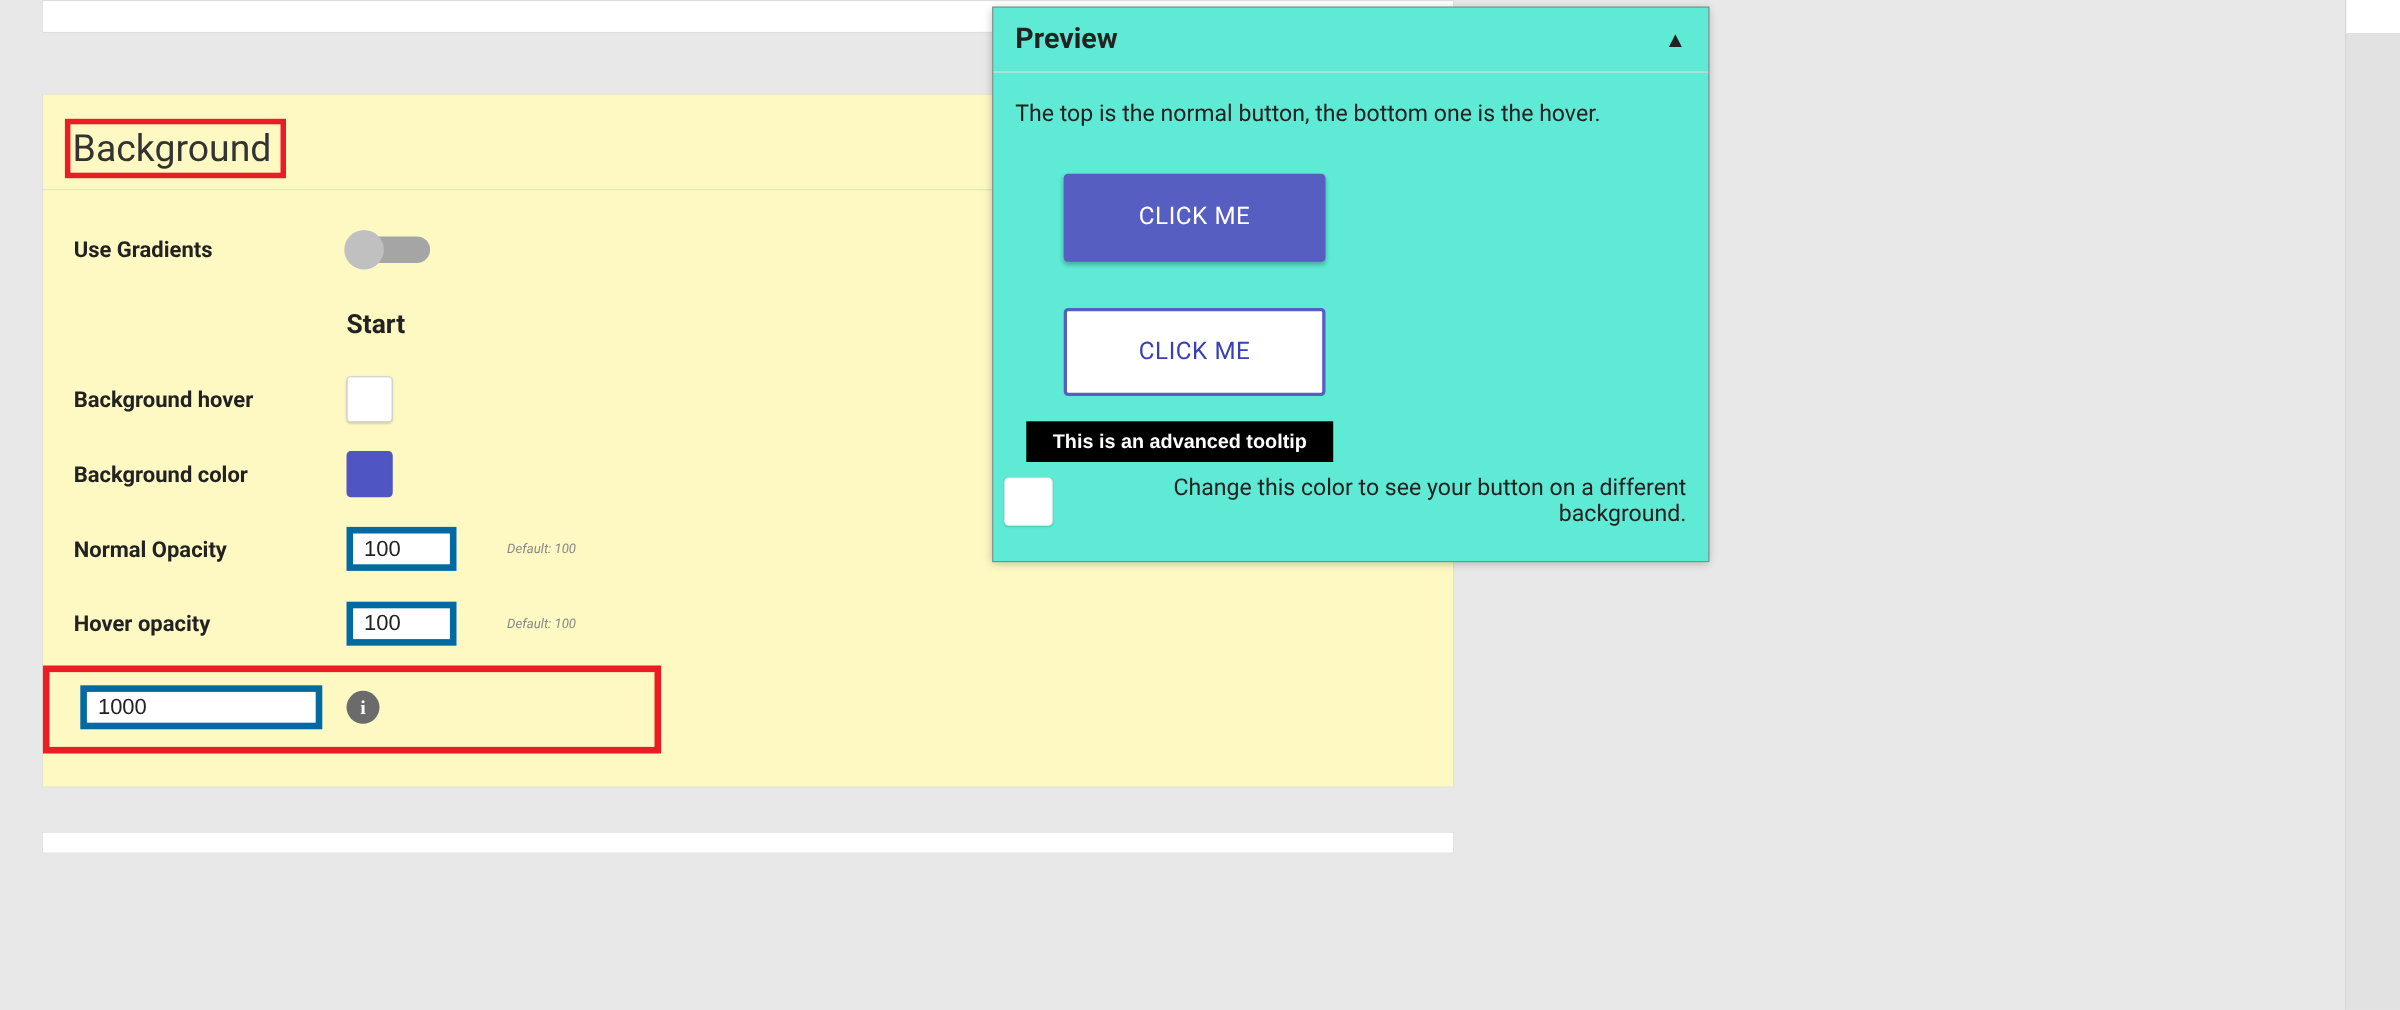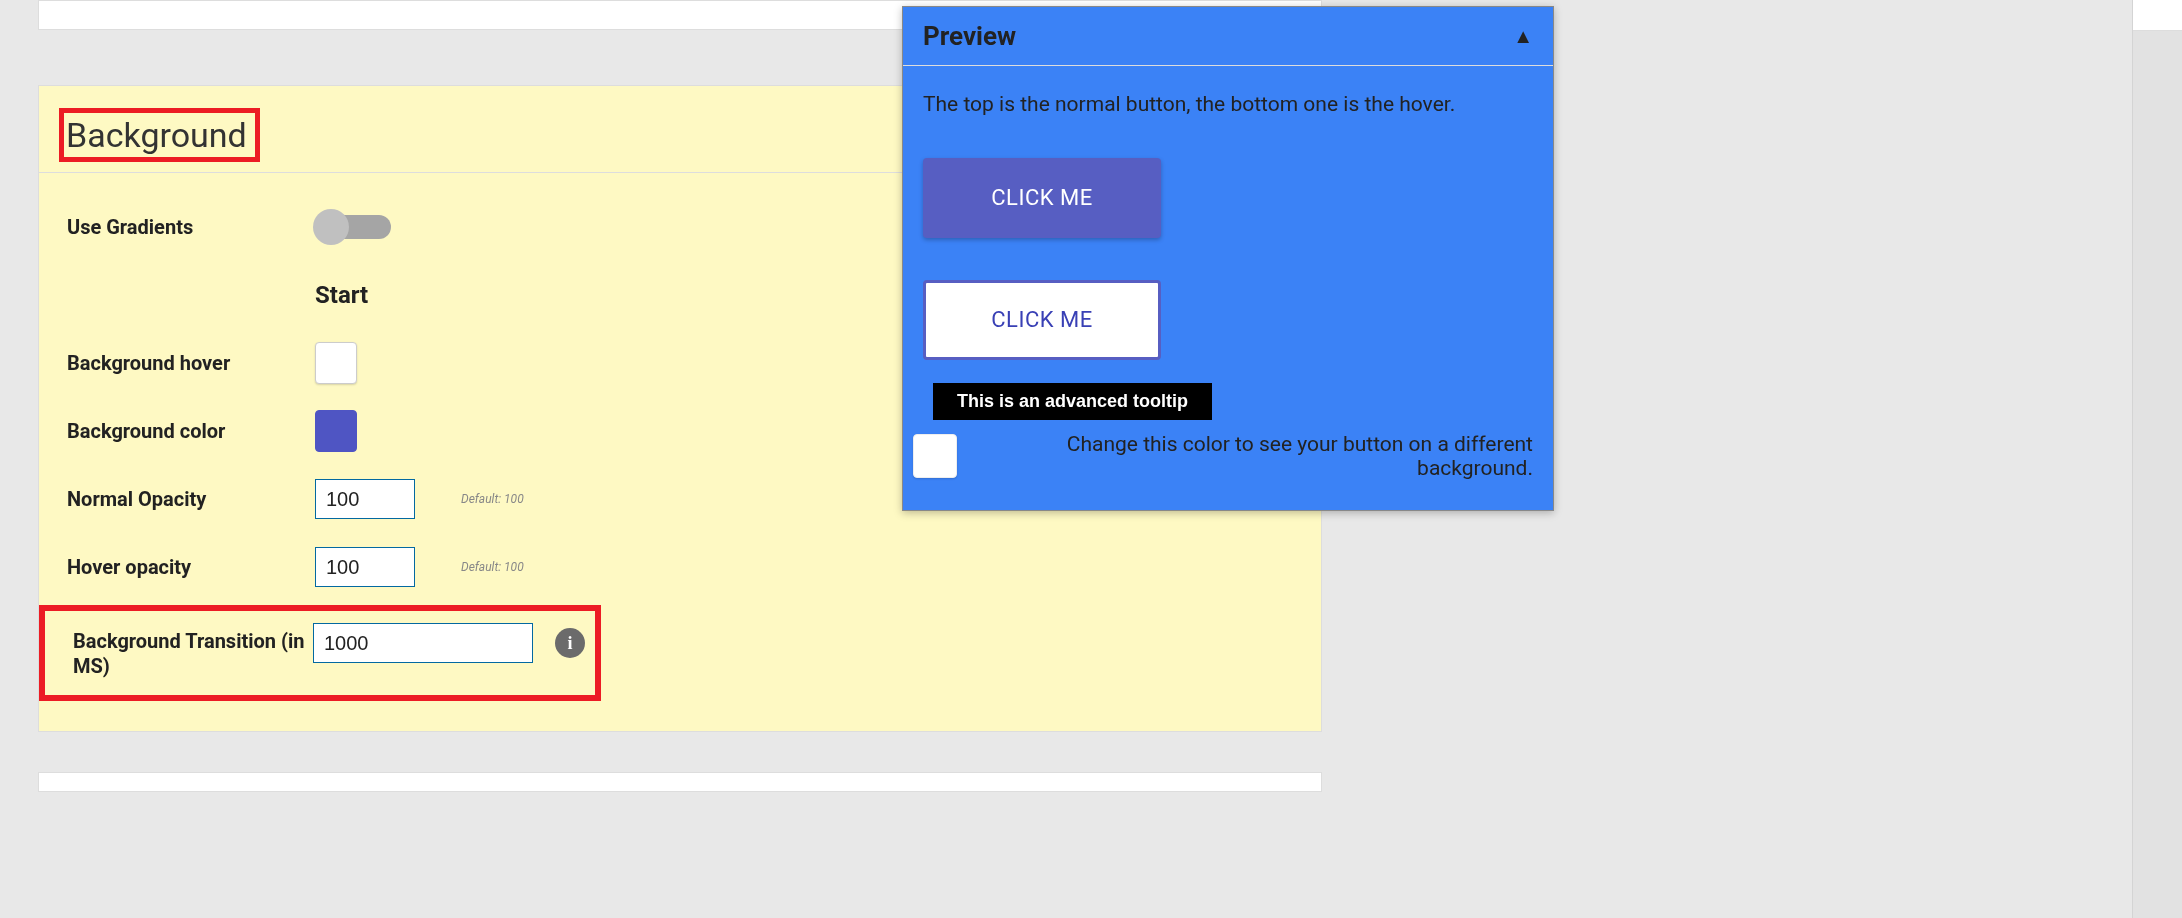--- a/index.html
+++ b/index.html
@@ -126,21 +126,21 @@
     border: 1px solid #ccc;
     border-radius: 4px;
   }
   .swatch.blue { background: #4f55c3; border-color:#4f55c3; }
   .swatch.white { background: #fff; box-shadow: 0 1px 2px rgba(0,0,0,.15); }
 
   
   .txt {
     width: 100px;
     height: 40px;
-    border: 1px solid #0369a1;
+    border: 6px solid #0369a1;
     font-size: 20px;
     padding: 4px 10px;
     color:#222;
   }
   .txt-wide { width: 220px; }
   .hint {
     font-style: italic;
     color: #888;
     font-size: 12px;
     margin-left: 46px;
@@ -178,21 +178,21 @@
     height: 20px;
     margin-top: 40px;
   }
 
   
   .preview {
     position: absolute;
     left: 902px;
     top: 6px;
     width: 652px;
-    background: #3b82f6;
+    background: #5eead4;
     border: 1px solid #888;
     box-shadow: 0 2px 8px rgba(0,0,0,.25);
     z-index: 50;
   }
   .preview-head {
     display: flex;
     align-items: center;
     justify-content: space-between;
     padding: 14px 20px 14px 20px;
     border-bottom: 1px solid #ddd;
@@ -213,20 +213,21 @@
   .btn {
     display: block;
     width: 238px;
     height: 80px;
     line-height: 80px;
     text-align: center;
     font-size: 22px;
     letter-spacing: .5px;
     margin-bottom: 42px;
     border-radius: 4px;
+    margin-left: 44px;
   }
   .btn-primary {
     background: #575ec2;
     color: #fff;
     box-shadow: 0 2px 4px rgba(0,0,0,.25);
   }
   .btn-hover {
     background: #fff;
     color: #3940b5;
     border: 3px solid #575ec2;
@@ -319,21 +320,20 @@
       <div class="row">
         <div class="label">Hover opacity</div>
         <div class="control">
           <input class="txt" value="100" style="">
           <span class="hint">Default: 100</span>
         </div>
       </div>
 
       <div class="transition-wrap highlight-red">
         <div class="row">
-          <div class="label">Background Transition (in MS)</div>
           <div class="control">
             <input class="txt txt-wide" value="1000" style="">
             <span class="info-icon">i</span>
           </div>
         </div>
       </div>
 
     </div>
   </div>
 

